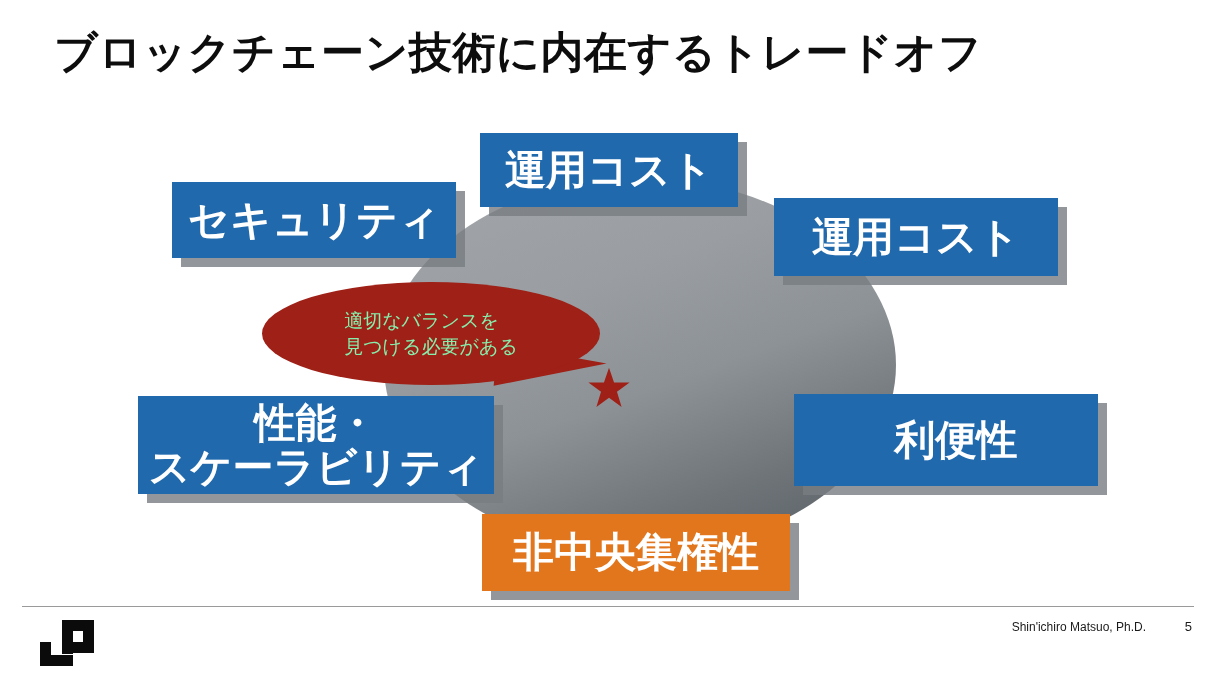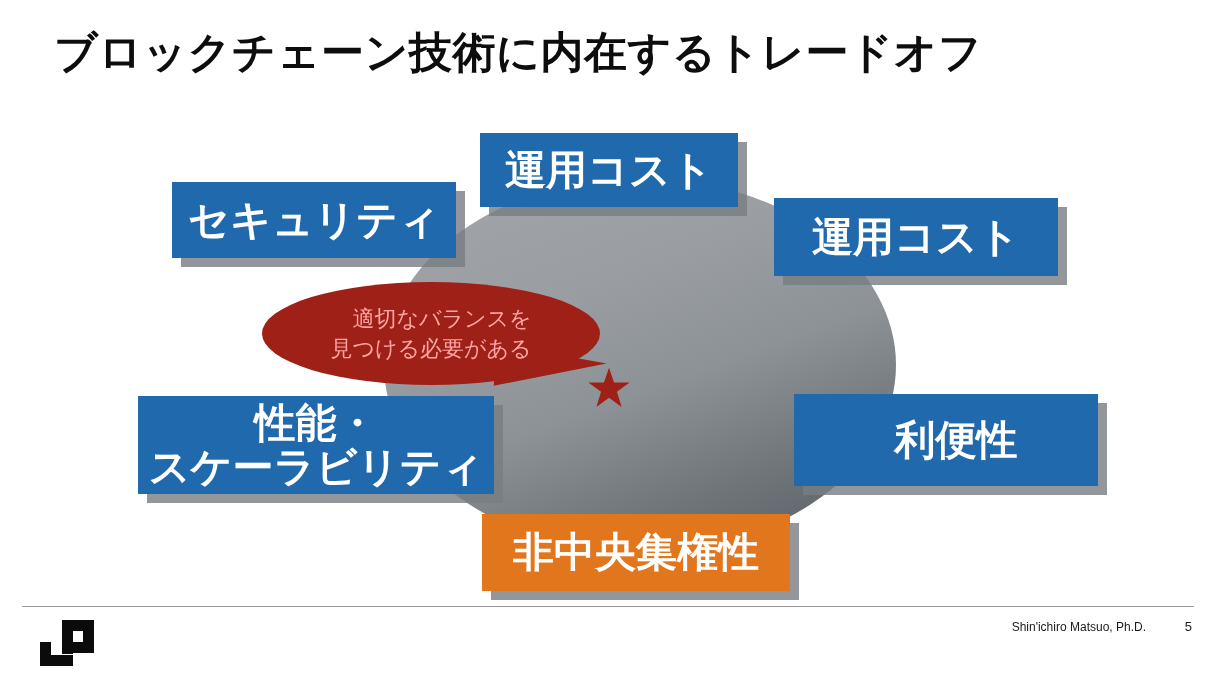--- a/index.html
+++ b/index.html
@@ -84,25 +84,25 @@
     width: 338px;
     height: 103px;
     border-radius: 50%;
     background: #9e2016;
     display: flex;
     align-items: center;
     justify-content: center;
   }
   #bubble-text {
     position: relative;
-    color: #fca5a5;
-    font-size: 22px;
+    color: #86efac;
+    font-size: 19px;
     font-weight: normal;
     line-height: 1.33;
-    text-align: right;
+    text-align: left;
     white-space: pre-line;
     z-index: 2;
   }
   #bubble-tail {
     position: absolute;
     left: 236px;
     top: 62px;
     width: 0;
     height: 0;
     border-left: 110px solid #9e2016;

